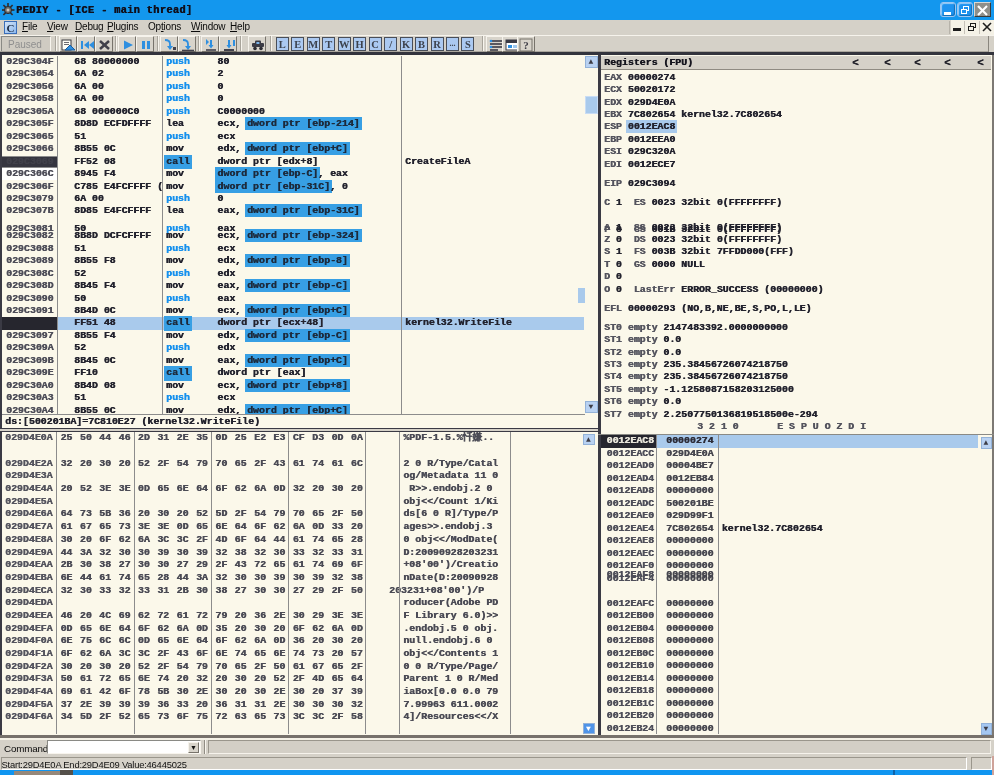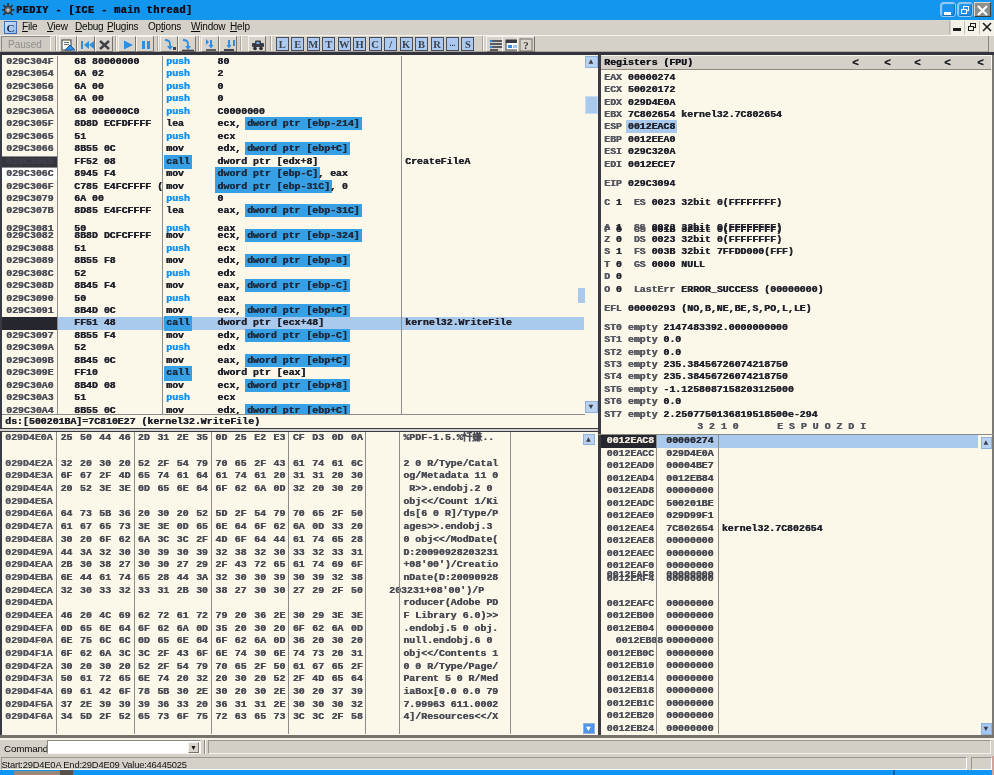--- a/index.html
+++ b/index.html
@@ -276,37 +276,37 @@
 <div class="abs m gy" style="left:697px;top:421.2px">3 2 1 0</div>
 <div class="abs m gy" style="left:777px;top:421.2px">E S P U O Z D I</div>
 <div class="abs" style="left:600.5px;top:433.6px;width:388px;height:1.8px;overflow:hidden">
     <div class="m gy">FST 0000  Cond 0 0 0 0  Err 0 0 0 0 0 0 0 0  (GT)</div>
   </div>
 <div class="abs" style="left:597.5px;top:433.7px;width:396.5px;height:1.6px;background:#8a8a85"></div>
 <div class="abs" style="left:0;top:430.5px;width:597.5px;height:304.5px;background:#fbf8ea;border-top:1.5px solid #3a3a44;border-left:2px solid #3a3a44"></div>
 <div class="abs m" style="left:0;top:432.4px;width:596px;height:302.6px;overflow:hidden">
 <div class="rh" style="top:0.00px"><span class="gy" style="left:5px">029D4E0A</span><span class="hg" style="left:60.4px;word-spacing:1.58px">25 50 44 46 2D 31 2E 35 0D 25 E2 E3 CF D3 0D 0A</span><span class="hg" style="left:403.2px">%PDF-1.5.%忏嫌..</span></div>
 <div class="rh" style="top:25.36px"><span class="gy" style="left:5px">029D4E2A</span><span class="hg" style="left:60.4px;word-spacing:1.58px">32 20 30 20 52 2F 54 79 70 65 2F 43 61 74 61 6C</span><span class="hg" style="left:403.2px">2 0 R/Type/Catal</span></div>
-<div class="rh" style="top:38.04px"><span class="gy" style="left:5px">029D4E3A</span><span class="hg" style="left:60.4px;word-spacing:1.58px">6F 67 2F 4D 65 74 61 64 61 74 61 20 31 31 20 30</span><span class="hg" style="left:403.2px">og/Metadata 11 0</span></div>
+<div class="rh" style="top:38.04px"><span class="gy" style="left:5px">029D4E3A</span><span class="hg" style="left:403.2px">og/Metadata 11 0</span></div>
 <div class="rh" style="top:50.72px"><span class="gy" style="left:5px">029D4E4A</span><span class="hg" style="left:60.4px;word-spacing:1.58px">20 52 3E 3E 0D 65 6E 64 6F 62 6A 0D 32 20 30 20</span><span class="hg" style="left:403.2px"> R&gt;&gt;.endobj.2 0 </span></div>
 <div class="rh" style="top:63.40px"><span class="gy" style="left:5px">029D4E5A</span><span class="hg" style="left:403.2px">obj&lt;&lt;/Count 1/Ki</span></div>
 <div class="rh" style="top:76.08px"><span class="gy" style="left:5px">029D4E6A</span><span class="hg" style="left:60.4px;word-spacing:1.58px">64 73 5B 36 20 30 20 52 5D 2F 54 79 70 65 2F 50</span><span class="hg" style="left:403.2px">ds[6 0 R]/Type/P</span></div>
 <div class="rh" style="top:88.76px"><span class="gy" style="left:5px">029D4E7A</span><span class="hg" style="left:60.4px;word-spacing:1.58px">61 67 65 73 3E 3E 0D 65 6E 64 6F 62 6A 0D 33 20</span><span class="hg" style="left:403.2px">ages&gt;&gt;.endobj.3 </span></div>
 <div class="rh" style="top:101.44px"><span class="gy" style="left:5px">029D4E8A</span><span class="hg" style="left:60.4px;word-spacing:1.58px">30 20 6F 62 6A 3C 3C 2F 4D 6F 64 44 61 74 65 28</span><span class="hg" style="left:403.2px">0 obj&lt;&lt;/ModDate(</span></div>
 <div class="rh" style="top:114.12px"><span class="gy" style="left:5px">029D4E9A</span><span class="hg" style="left:60.4px;word-spacing:1.58px">44 3A 32 30 30 39 30 39 32 38 32 30 33 32 33 31</span><span class="hg" style="left:403.2px">D:20090928203231</span></div>
 <div class="rh" style="top:126.80px"><span class="gy" style="left:5px">029D4EAA</span><span class="hg" style="left:60.4px;word-spacing:1.58px">2B 30 38 27 30 30 27 29 2F 43 72 65 61 74 69 6F</span><span class="hg" style="left:403.2px">+08'00')/Creatio</span></div>
 <div class="rh" style="top:139.48px"><span class="gy" style="left:5px">029D4EBA</span><span class="hg" style="left:60.4px;word-spacing:1.58px">6E 44 61 74 65 28 44 3A 32 30 30 39 30 39 32 38</span><span class="hg" style="left:403.2px">nDate(D:20090928</span></div>
 <div class="rh" style="top:152.16px"><span class="gy" style="left:5px">029D4ECA</span><span class="hg" style="left:60.4px;word-spacing:1.58px">32 30 33 32 33 31 2B 30 38 27 30 30 27 29 2F 50</span><span class="hg" style="left:389px">203231+08'00')/P</span></div>
 <div class="rh" style="top:164.84px"><span class="gy" style="left:5px">029D4EDA</span><span class="hg" style="left:403.2px">roducer(Adobe PD</span></div>
 <div class="rh" style="top:177.52px"><span class="gy" style="left:5px">029D4EEA</span><span class="hg" style="left:60.4px;word-spacing:1.58px">46 20 4C 69 62 72 61 72 79 20 36 2E 30 29 3E 3E</span><span class="hg" style="left:403.2px">F Library 6.0)&gt;&gt;</span></div>
 <div class="rh" style="top:190.20px"><span class="gy" style="left:5px">029D4EFA</span><span class="hg" style="left:60.4px;word-spacing:1.58px">0D 65 6E 64 6F 62 6A 0D 35 20 30 20 6F 62 6A 0D</span><span class="hg" style="left:403.2px">.endobj.5 0 obj.</span></div>
 <div class="rh" style="top:202.88px"><span class="gy" style="left:5px">029D4F0A</span><span class="hg" style="left:60.4px;word-spacing:1.58px">6E 75 6C 6C 0D 65 6E 64 6F 62 6A 0D 36 20 30 20</span><span class="hg" style="left:403.2px">null.endobj.6 0 </span></div>
-<div class="rh" style="top:215.56px"><span class="gy" style="left:5px">029D4F1A</span><span class="hg" style="left:60.4px;word-spacing:1.58px">6F 62 6A 3C 3C 2F 43 6F 6E 74 30 6E 74 73 20 31</span><span class="hg" style="left:403.2px">obj&lt;&lt;/Contents 1</span></div>
+<div class="rh" style="top:215.56px"><span class="gy" style="left:5px">029D4F1A</span><span class="hg" style="left:60.4px;word-spacing:1.58px">6F 62 6A 3C 3C 2F 43 6F 6E 74 65 6E 74 73 20 57</span><span class="hg" style="left:403.2px">obj&lt;&lt;/Contents 1</span></div>
 <div class="rh" style="top:228.24px"><span class="gy" style="left:5px">029D4F2A</span><span class="hg" style="left:60.4px;word-spacing:1.58px">30 20 30 20 52 2F 54 79 70 65 2F 50 61 67 65 2F</span><span class="hg" style="left:403.2px">0 0 R/Type/Page/</span></div>
-<div class="rh" style="top:240.92px"><span class="gy" style="left:5px">029D4F3A</span><span class="hg" style="left:60.4px;word-spacing:1.58px">50 61 72 65 6E 74 20 32 20 30 20 52 2F 4D 65 64</span><span class="hg" style="left:403.2px">Parent 5 0 R/Med</span></div>
+<div class="rh" style="top:240.92px"><span class="gy" style="left:5px">029D4F3A</span><span class="hg" style="left:60.4px;word-spacing:1.58px">50 61 72 65 6E 74 20 32 20 30 20 52 2F 4D 65 64</span><span class="hg" style="left:403.2px">Parent 1 0 R/Med</span></div>
 <div class="rh" style="top:253.60px"><span class="gy" style="left:5px">029D4F4A</span><span class="hg" style="left:60.4px;word-spacing:1.58px">69 61 42 6F 78 5B 30 2E 30 20 30 2E 30 20 37 39</span><span class="hg" style="left:403.2px">iaBox[0.0 0.0 79</span></div>
 <div class="rh" style="top:266.28px"><span class="gy" style="left:5px">029D4F5A</span><span class="hg" style="left:60.4px;word-spacing:1.58px">37 2E 39 39 39 36 33 20 36 31 31 2E 30 30 30 32</span><span class="hg" style="left:403.2px">7.99963 611.0002</span></div>
 <div class="rh" style="top:278.96px"><span class="gy" style="left:5px">029D4F6A</span><span class="hg" style="left:60.4px;word-spacing:1.58px">34 5D 2F 52 65 73 6F 75 72 63 65 73 3C 3C 2F 58</span><span class="hg" style="left:403.2px">4]/Resources&lt;&lt;/X</span></div>
 <div class="vsep" style="left:55.5px;top:0;height:301.5px"></div>
 <div class="vsep" style="left:134.0px;top:0;height:301.5px"></div>
 <div class="vsep" style="left:211.0px;top:0;height:301.5px"></div>
 <div class="vsep" style="left:288.0px;top:0;height:301.5px"></div>
 <div class="vsep" style="left:365.0px;top:0;height:301.5px"></div>
 <div class="vsep" style="left:399.0px;top:0;height:301.5px"></div>
 <div class="vsep" style="left:510.0px;top:0;height:301.5px"></div>
@@ -324,21 +324,21 @@
 <div class="r2" style="top:75.06px"><span style="left:6px;color:#4e4e59">0012EAE0</span><span style="left:65.5px;color:#47474f">029D99F1</span></div>
 <div class="r2" style="top:87.57px"><span style="left:6px;color:#4e4e59">0012EAE4</span><span style="left:65.5px;color:#47474f">7C802654</span><span class="dk" style="left:121.2px">kernel32.7C802654</span></div>
 <div class="r2" style="top:100.08px"><span style="left:6px;color:#4e4e59">0012EAE8</span><span style="left:65.5px;color:#47474f">00000000</span></div>
 <div class="r2" style="top:112.59px"><span style="left:6px;color:#4e4e59">0012EAEC</span><span style="left:65.5px;color:#47474f">00000000</span></div>
 <div class="r2" style="top:125.10px"><span style="left:6px;color:#4e4e59">0012EAF0</span><span style="left:65.5px;color:#47474f">00000000</span></div>
 <div class="r2" style="top:137.61px"><span style="left:6px;color:#4e4e59">0012EAF4</span><span style="left:65.5px;color:#47474f">00000000</span></div>
 <div class="r2" style="top:134px"><span style="left:6px;color:#4e4e59">0012EAF8</span><span style="left:65.5px;color:#47474f">00000000</span></div>
 <div class="r2" style="top:162.63px"><span style="left:6px;color:#4e4e59">0012EAFC</span><span style="left:65.5px;color:#47474f">00000000</span></div>
 <div class="r2" style="top:175.14px"><span style="left:6px;color:#4e4e59">0012EB00</span><span style="left:65.5px;color:#47474f">00000000</span></div>
 <div class="r2" style="top:187.65px"><span style="left:6px;color:#4e4e59">0012EB04</span><span style="left:65.5px;color:#47474f">00000000</span></div>
-<div class="r2" style="top:200.16px"><span style="left:15px;color:#4e4e59">0012EB08</span><span style="left:65.5px;color:#47474f">00000000</span></div>
+<div class="r2" style="top:200.16px"><span style="left:6px;color:#4e4e59">0012EB08</span><span style="left:65.5px;color:#47474f">00000000</span></div>
 <div class="r2" style="top:212.67px"><span style="left:6px;color:#4e4e59">0012EB0C</span><span style="left:65.5px;color:#47474f">00000000</span></div>
 <div class="r2" style="top:225.18px"><span style="left:6px;color:#4e4e59">0012EB10</span><span style="left:65.5px;color:#47474f">00000000</span></div>
 <div class="r2" style="top:237.69px"><span style="left:6px;color:#4e4e59">0012EB14</span><span style="left:65.5px;color:#47474f">00000000</span></div>
 <div class="r2" style="top:250.20px"><span style="left:6px;color:#4e4e59">0012EB18</span><span style="left:65.5px;color:#47474f">00000000</span></div>
 <div class="r2" style="top:262.71px"><span style="left:6px;color:#4e4e59">0012EB1C</span><span style="left:65.5px;color:#47474f">00000000</span></div>
 <div class="r2" style="top:275.22px"><span style="left:6px;color:#4e4e59">0012EB20</span><span style="left:65.5px;color:#47474f">00000000</span></div>
 <div class="r2" style="top:287.73px"><span style="left:6px;color:#4e4e59">0012EB24</span><span style="left:65.5px;color:#47474f">00000000</span></div>
 <div class="vsep" style="left:55.3px;top:0;height:299px"></div>
 <div class="vsep" style="left:117.0px;top:0;height:299px"></div>
 </div>

